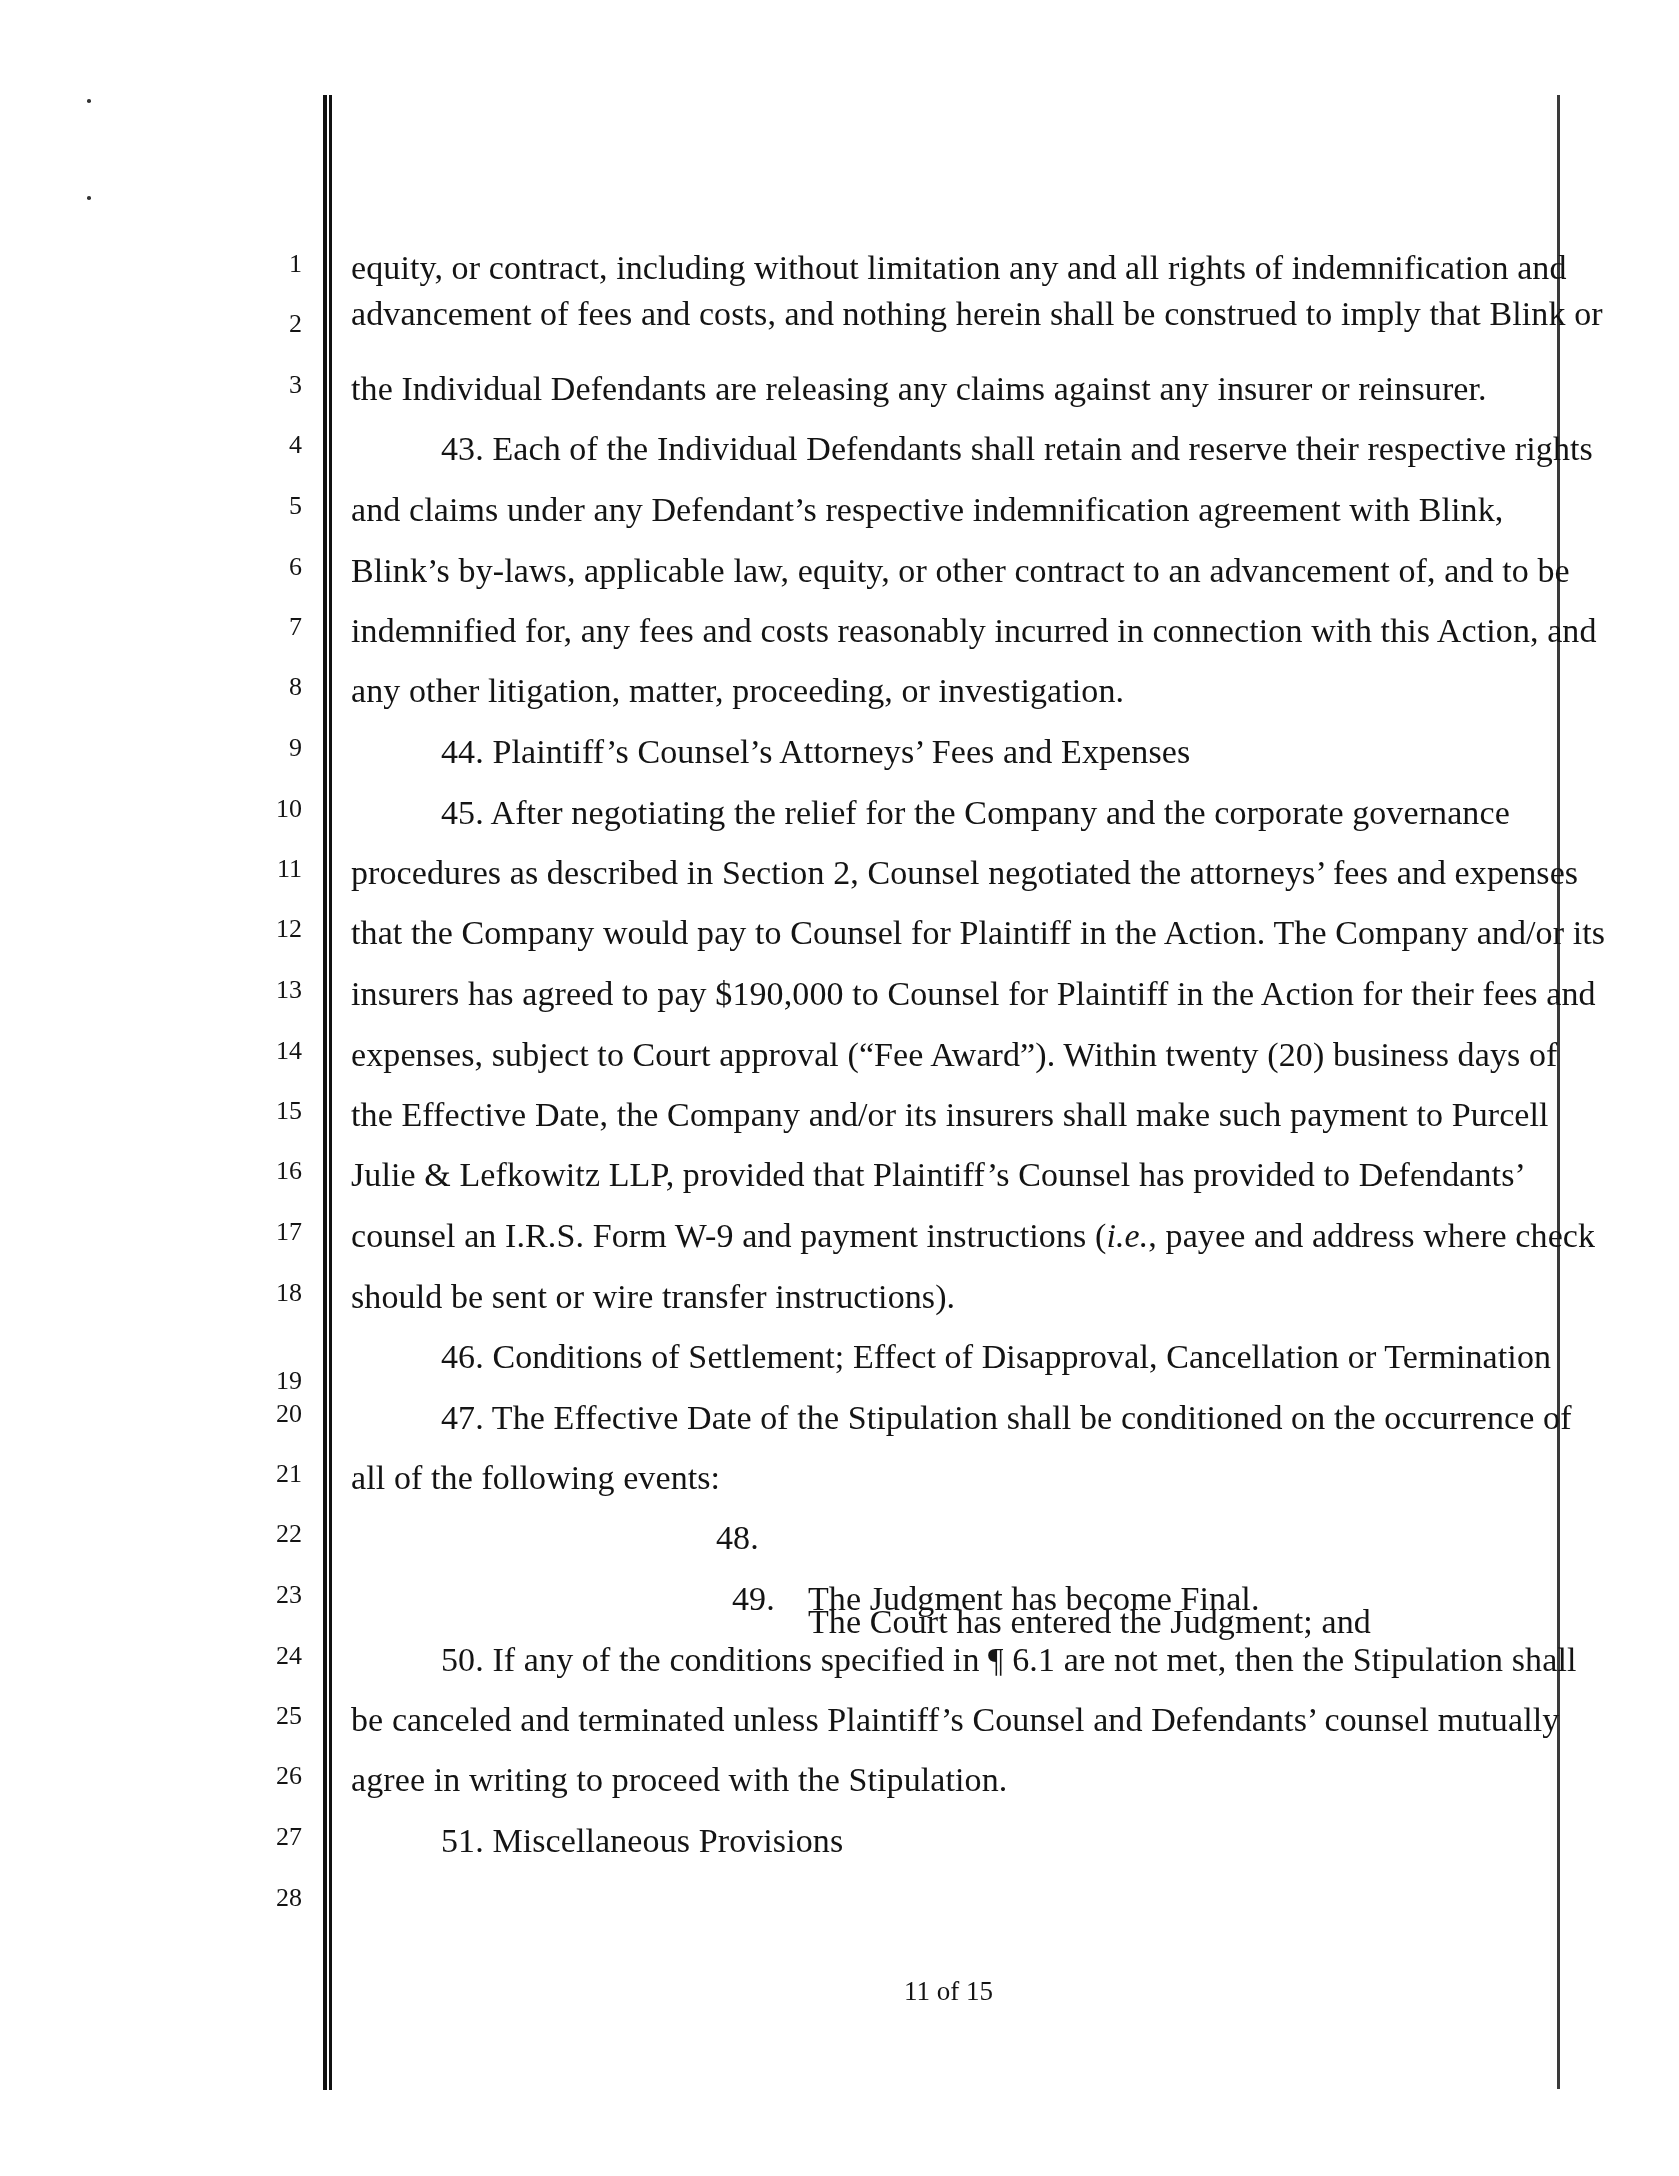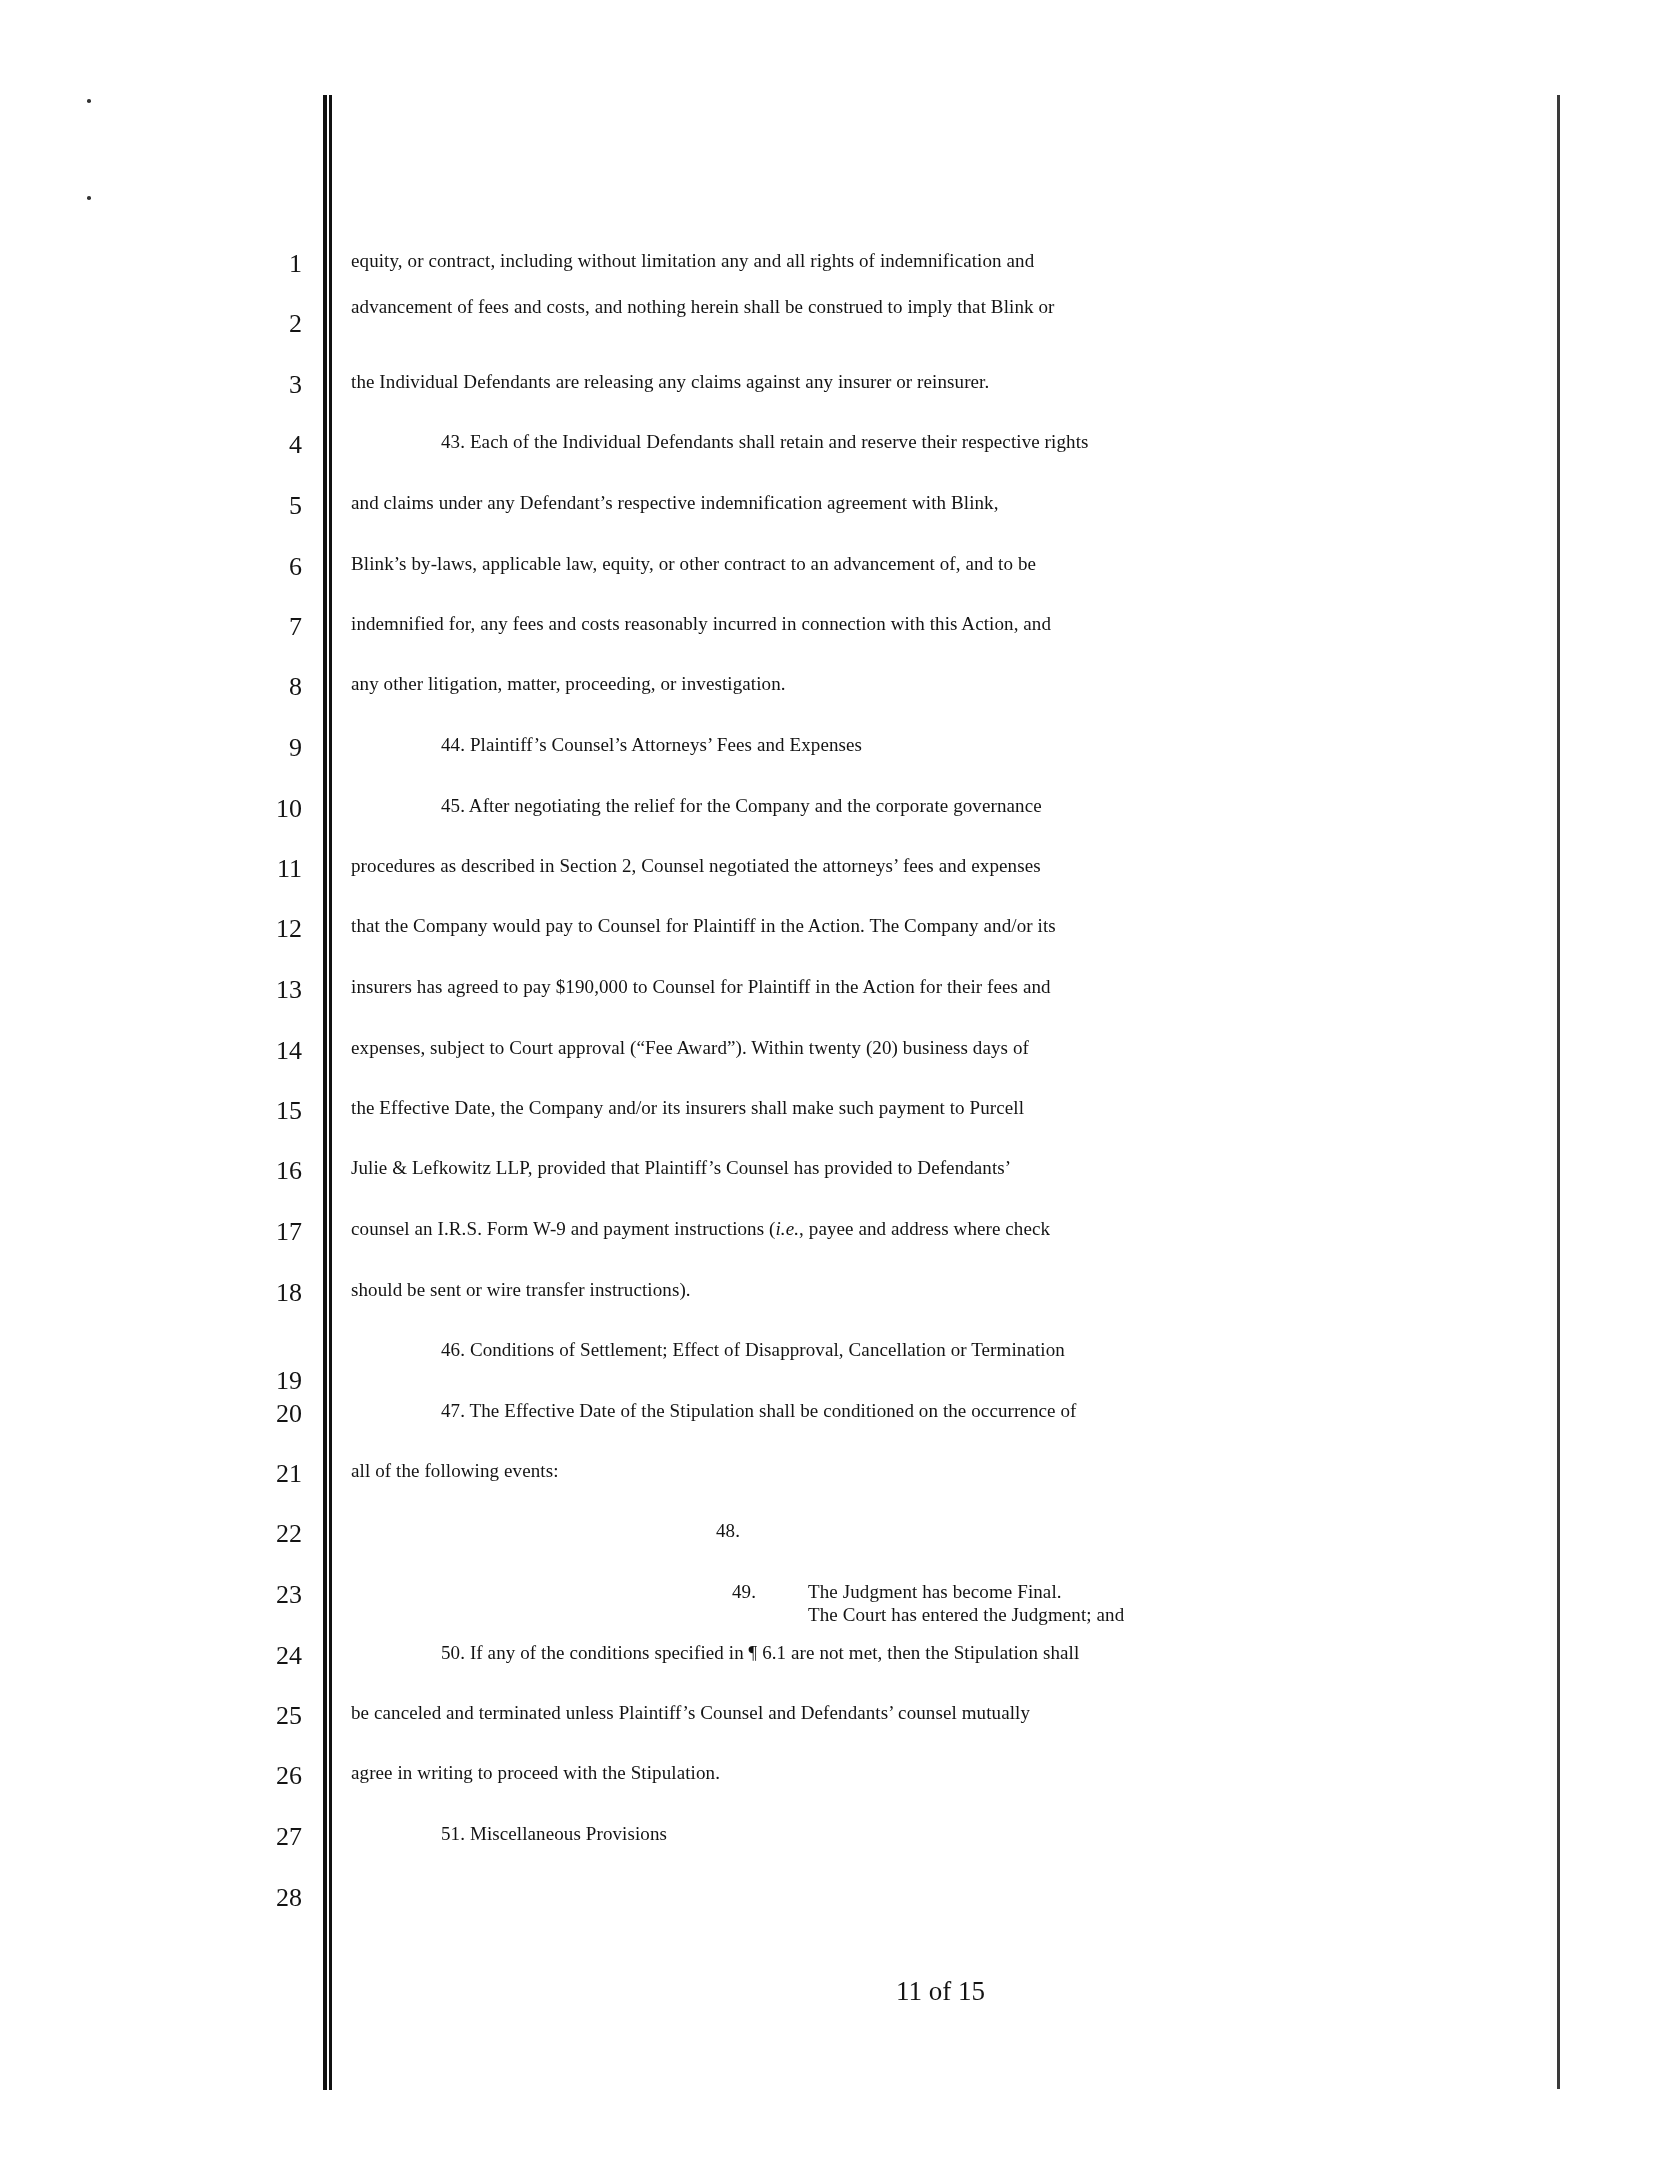--- a/index.html
+++ b/index.html
@@ -55,33 +55,33 @@
   .text-block {
     position: absolute;
     left: 351px;
     top: 0;
     width: 1197px;
   }
   .tl {
     position: absolute;
     left: 0;
     white-space: nowrap;
-    font-size: 19px;
+    font-size: 34px;
     line-height: 1;
     letter-spacing: 0.1px;
   }
   .tl.indent { left: 90px; }
   .tl.bold { font-weight: normal; }
   .tl.list-num { left: 365px; }
   .tl.list-text { left: 457px; }
   .footer-inner {
     position: absolute;
     left: 896px;
     width: 97px;
-    text-align: left;
+    text-align: right;
     font-family: Liberation Serif, serif;
   }
   i { font-style: italic; }
 </style>
 </head>
 <body>
 
 <div class="speck" style="left:87px; top:99px;"></div>
 <div class="speck" style="left:87px; top:196px;"></div>
 

